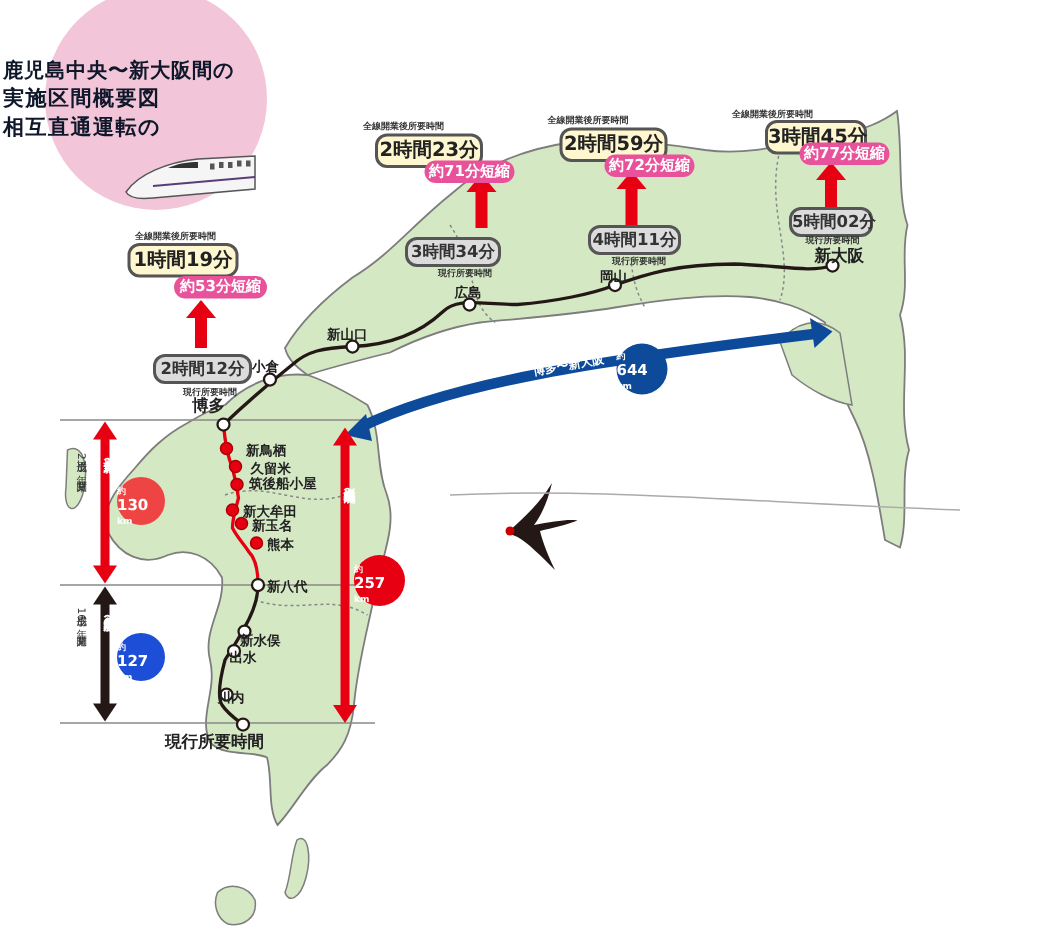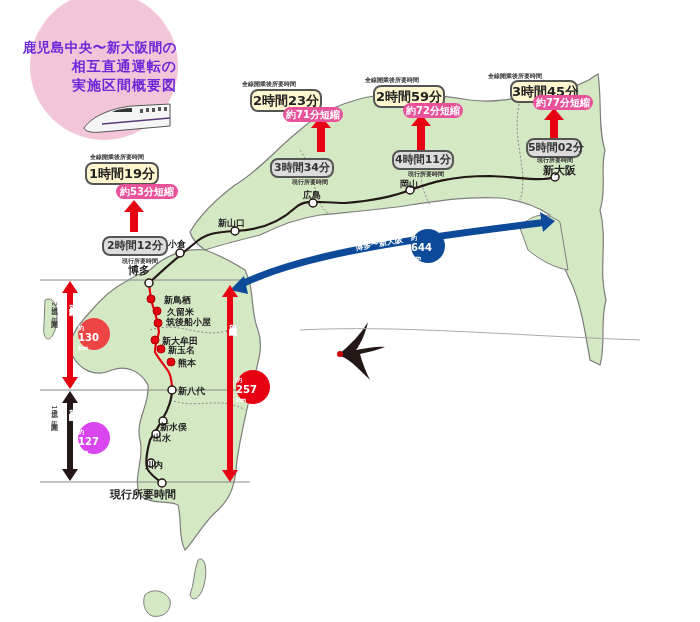--- a/index.html
+++ b/index.html
@@ -1,19 +1,19 @@
 <!DOCTYPE html>
 <html><head>
 <meta charset="utf-8">
 <style>
   html, body { margin:0; padding:0; background:#ffffff; }
   body { width:700px; height:622px; position:relative; overflow:hidden; font-family:"DejaVu Sans", sans-serif; }
   #map { position:absolute; left:0; top:0; width:700px; height:622px; }
   .title-circle { position:absolute; left:30px; top:-8px; width:148px; height:148px; border-radius:50%; background:#f2c6d8; }
-  .title { position:absolute; left:2px; top:38px; width:175px; text-align:right; font-weight:bold; font-size:14px; line-height:19px; color:#6d28d9; letter-spacing:1px; }
+  .title { position:absolute; left:2px; top:38px; width:175px; text-align:left; font-weight:bold; font-size:14px; line-height:19px; color:#0f172a; letter-spacing:1px; }
   .title .l1 { display:block; font-size:13.5px; letter-spacing:0.5px; }
   .train { position:absolute; left:82px; top:98px; }
   .box { position:absolute; font-weight:bold; text-align:center; border:2px solid #555; border-radius:8px; white-space:nowrap; }
   .new { background:#fff7cf; color:#222; font-size:13px; height:19px; line-height:19px; }
   .cur { background:#dcdcdc; color:#333; font-size:11px; height:16px; line-height:16px; }
   .short { position:absolute; background:#e8529a; color:#fff; font-weight:bold; font-size:10px; height:15px; line-height:15px; border-radius:8px; text-align:center; white-space:nowrap; }
   .cap { position:absolute; font-size:6px; color:#333; font-weight:bold; white-space:nowrap; }
   .st { position:absolute; font-size:9px; color:#222; font-weight:bold; white-space:nowrap; }
   .st.big { font-size:11px; }
   .vtext { position:absolute; writing-mode:vertical-rl; font-size:8px; font-weight:bold; color:#fff; white-space:nowrap; }
@@ -107,22 +107,22 @@
     <path d="M338,355 C350,345 360,335 368,322 C365,335 360,345 356,350 C368,348 378,346 385,347 C378,350 368,352 360,354 C362,362 366,372 370,380 C360,370 352,362 345,358 Z"></path>
     <circle cx="340" cy="354" r="3" fill="#c00"></circle>
   </g>
 
   <path d="M300,330 C400,325 500,335 640,340" fill="none" stroke="#aaa" stroke-width="1"></path>
 </svg>
 
 <div class="title-circle"></div>
 <div class="title">
   <span class="l1">鹿児島中央〜新大阪間の</span>
+  <span style="display:block">実施区間概要図</span>
   <span style="display:block">相互直通運転の</span>
-  <span style="display:block">実施区間概要図</span>
 </div>
 <svg class="train" width="90" height="38" viewBox="0 0 90 38">
   <path d="M2,30 C10,18 30,10 50,8 L88,6 L88,28 L20,34 C10,35 4,34 2,30 Z" fill="#f5f5f5" stroke="#555" stroke-width="1"></path>
   <path d="M30,14 C36,11 44,10 50,10 L50,14 Z" fill="#333"></path>
   <line x1="20" y1="26" x2="88" y2="20" stroke="#5a3c78" stroke-width="1.5"></line>
   <g fill="#555">
       <rect x="58" y="11" width="3" height="4"></rect>
       <rect x="64" y="10" width="3" height="4"></rect>
       <rect x="70" y="10" width="3" height="4"></rect>
       <rect x="76" y="9" width="3" height="4"></rect>
@@ -188,18 +188,18 @@
 
 <div class="vtext" style="left:66px;top:300px">博多〜新八代</div>
 <div class="dist" style="left:78px;top:318px;width:32px;height:32px;background:#ef4444">
   <span class="y">約</span>
   <span class="n">130</span>
   <span class="u">km</span>
 </div>
 <div class="vcap" style="left:49px;top:302px">平成23年3月開業</div>
 
 <div class="vtext" style="left:66px;top:405px">新八代〜鹿児島中央</div>
-<div class="dist" style="left:78px;top:422px;width:32px;height:32px;background:#d946ef">
+<div class="dist" style="left:78px;top:422px;width:32px;height:32px;background:#1d4ed8">
   <span class="y">約</span>
   <span class="n">127</span>
   <span class="u">km</span>
 </div>
 <div class="vcap" style="left:49px;top:405px">平成16年3月開業</div>
 
 </body></html>

